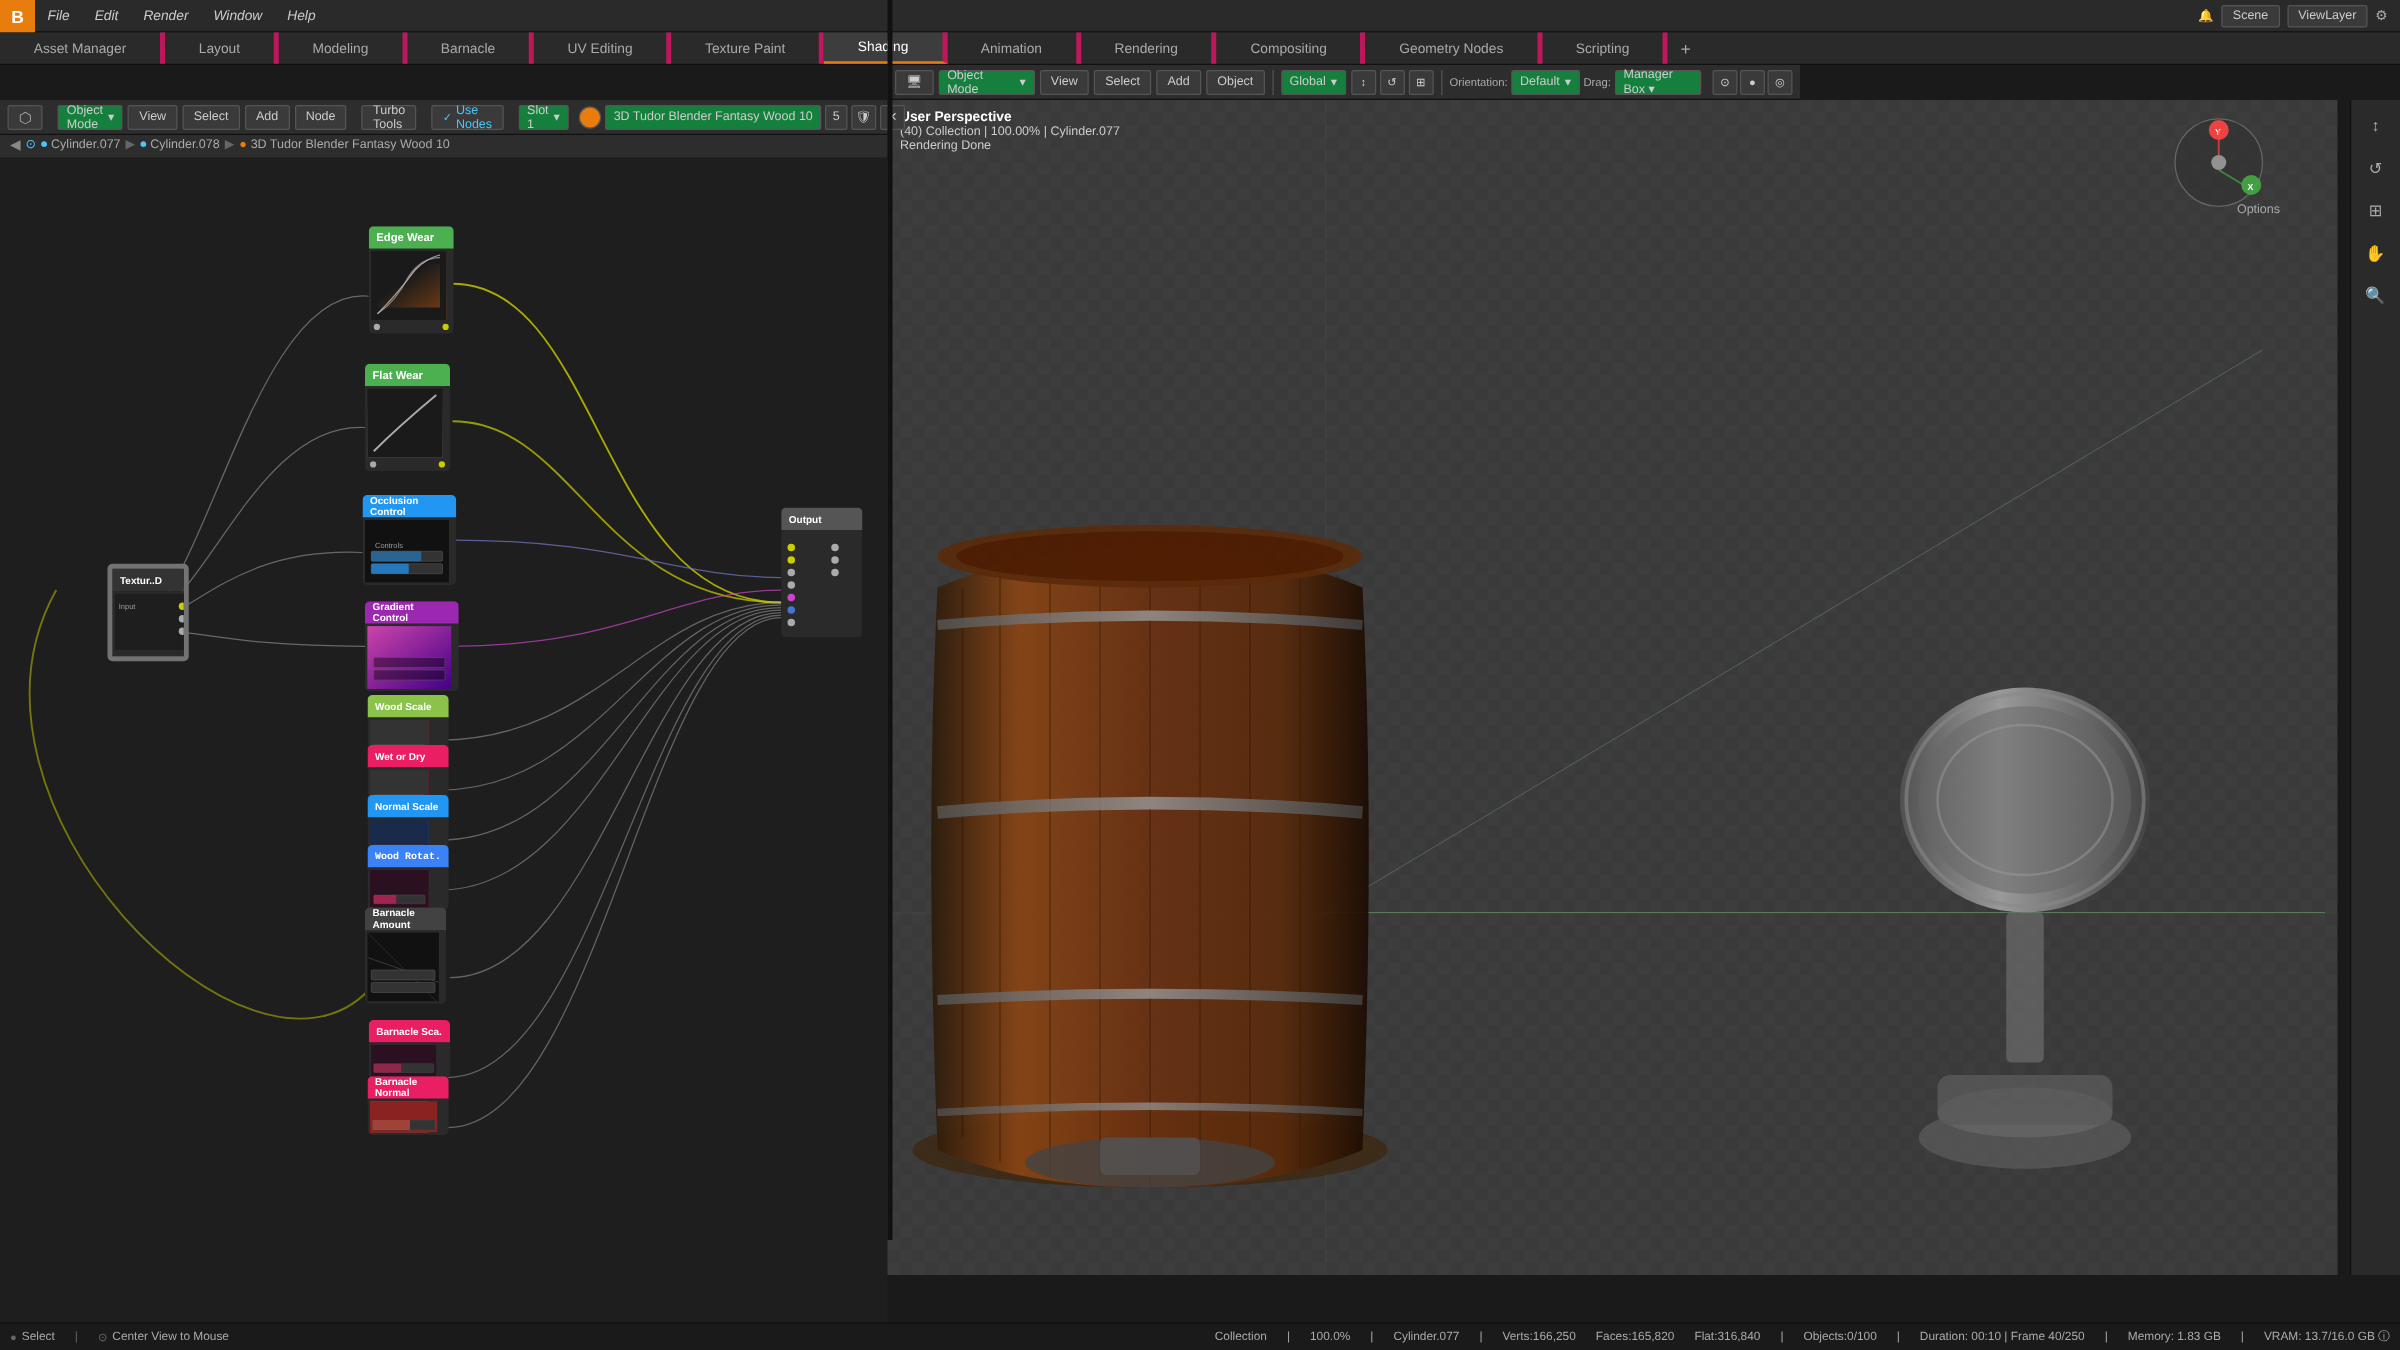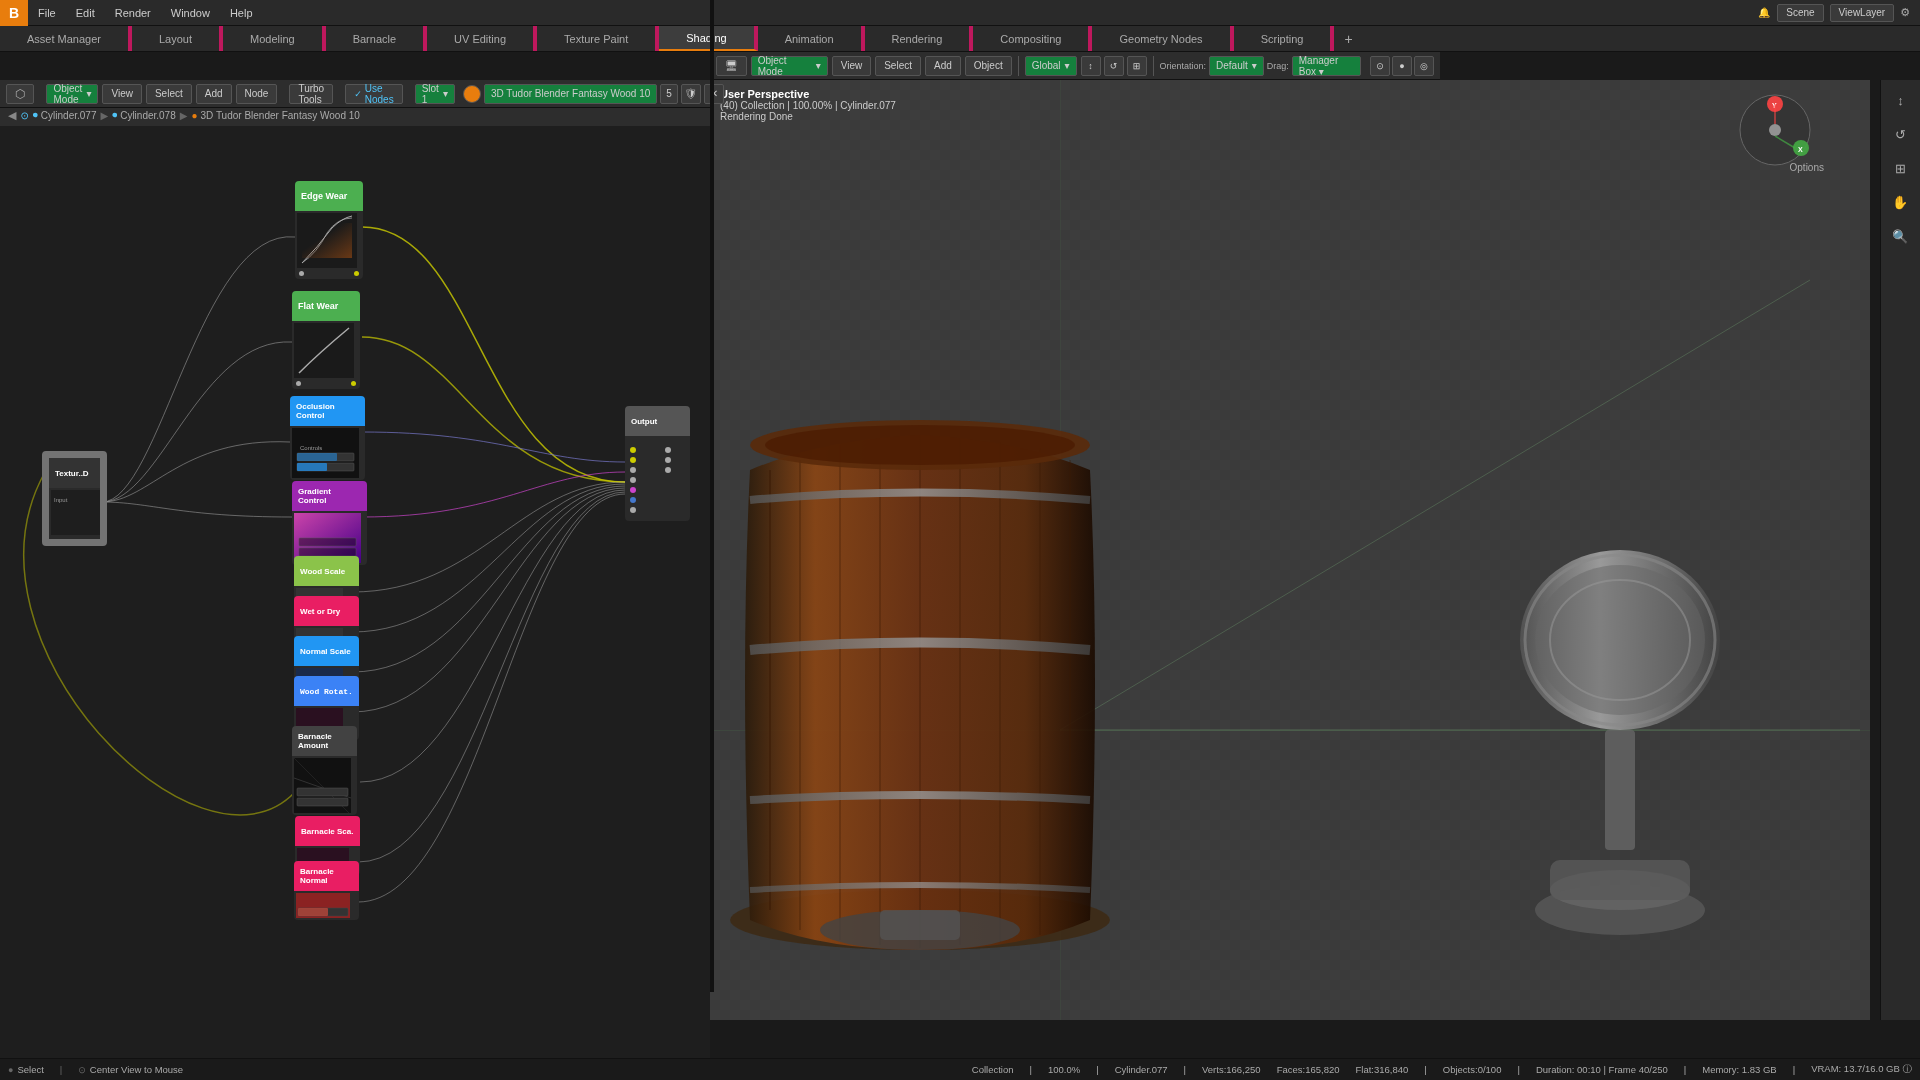--- a/index.html
+++ b/index.html
@@ -35,20 +35,21 @@
       align-items: center;
       justify-content: center;
       color: white;
       font-weight: bold;
       font-size: 14px;
     }
     #top-menu .menu-items {
       display: flex;
       align-items: center;
       height: 100%;
+      font-style: italic;
     }
     #top-menu .menu-item {
       padding: 0 10px;
       height: 100%;
       display: flex;
       align-items: center;
       cursor: pointer;
       color: #ccc;
       font-size: 11px;
     }
@@ -200,21 +201,21 @@
 
     
     .node-card {
       position: absolute;
       border-radius: 4px;
       overflow: hidden;
       z-index: 2;
       min-width: 65px;
     }
     .node-header {
-      height: 30px;
+      height: 18px;
       display: flex;
       align-items: center;
       padding: 0 6px;
       font-size: 9px;
       font-weight: bold;
       color: #fff;
     }
     .node-body {
       background: #2a2a2a;
       padding: 2px;
@@ -859,21 +860,21 @@
         <circle cx="4" cy="50" r="3" fill="#cc44cc"></circle>
         <circle cx="4" cy="60" r="3" fill="#4477cc"></circle>
         <circle cx="4" cy="70" r="3" fill="#aaa"></circle>
         <circle cx="39" cy="10" r="3" fill="#aaa"></circle>
         <circle cx="39" cy="20" r="3" fill="#aaa"></circle>
         <circle cx="39" cy="30" r="3" fill="#aaa"></circle>
       </svg>
     </div>
   </div>
 
-  <div class="node-card" id="node-input" style="border:7px solid #737373;">
+  <div class="node-card" id="node-input" style="border:4px solid #737373;margin-left:44px;">
     <div class="node-header" style="background:#333; font-size:8px;">
       <span>Textur..D</span>
     </div>
     <div class="node-body">
       <svg width="58" height="45" viewBox="0 0 58 45">
         <rect width="58" height="45" fill="#1e1e1e"></rect>
         <text x="3" y="12" fill="#999" font-size="6">Input</text>
         <circle cx="54" cy="10" r="3" fill="#cccc00"></circle>
         <circle cx="54" cy="20" r="3" fill="#aaa"></circle>
         <circle cx="54" cy="30" r="3" fill="#aaa"></circle>

